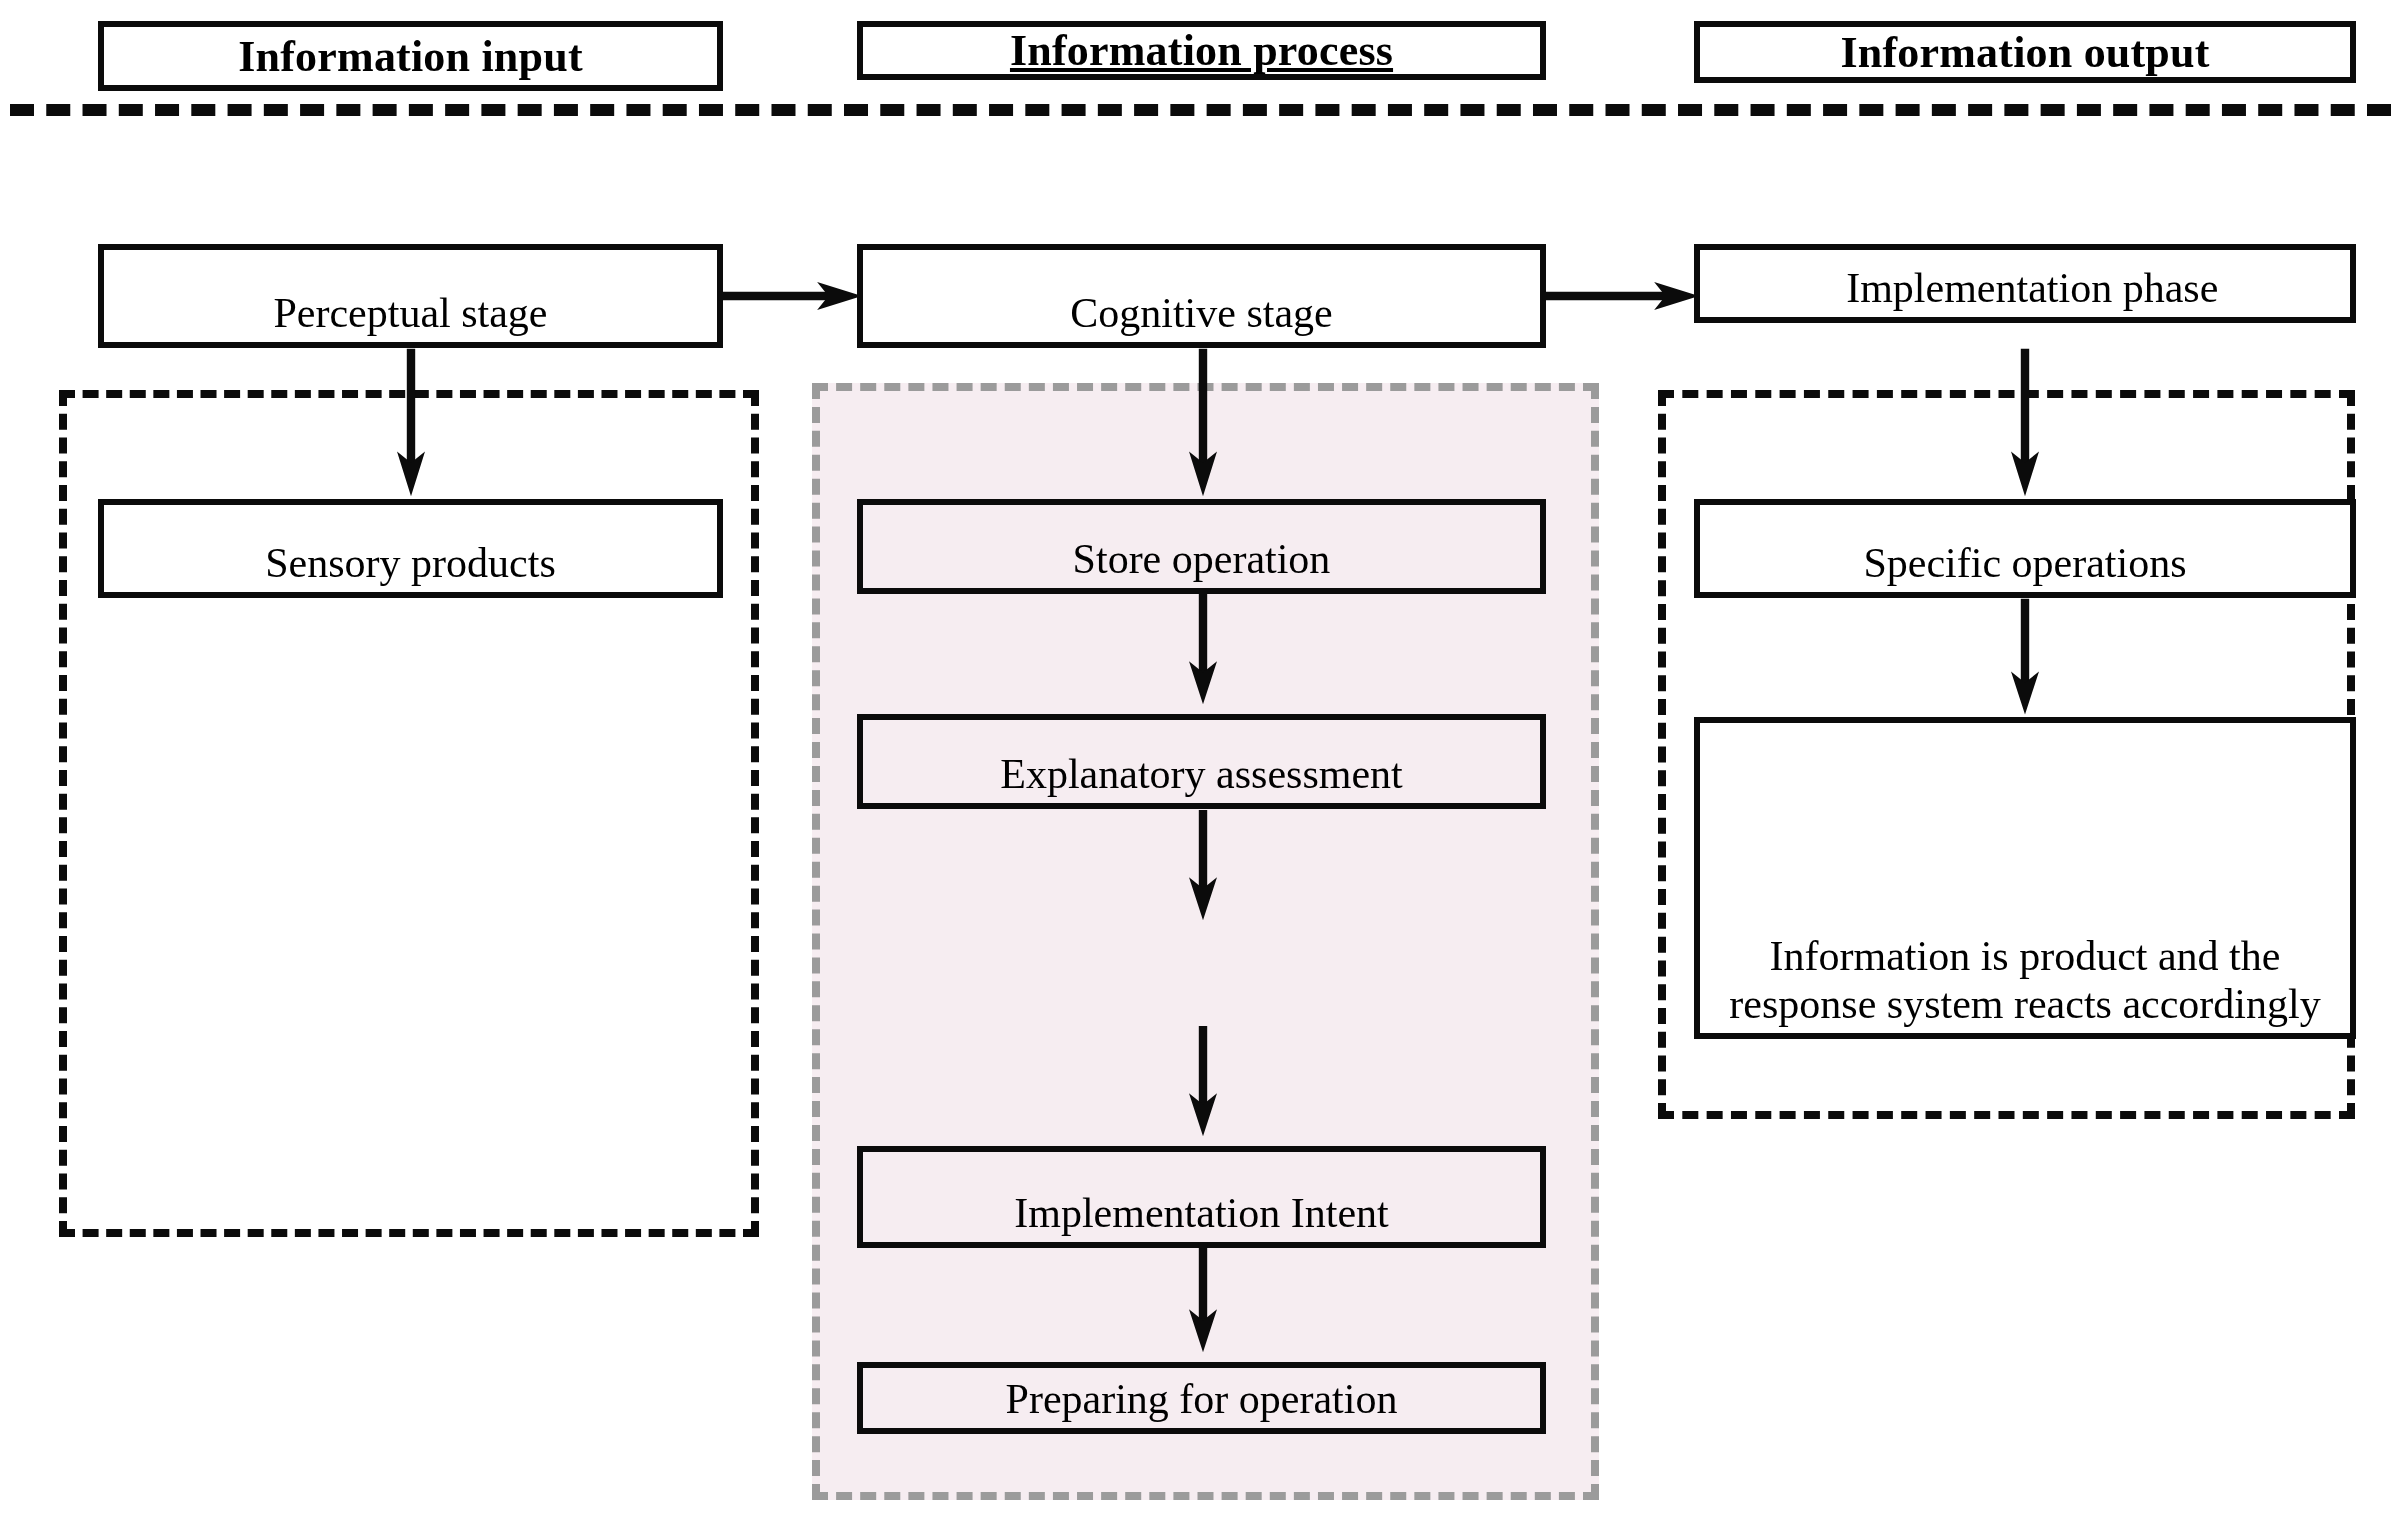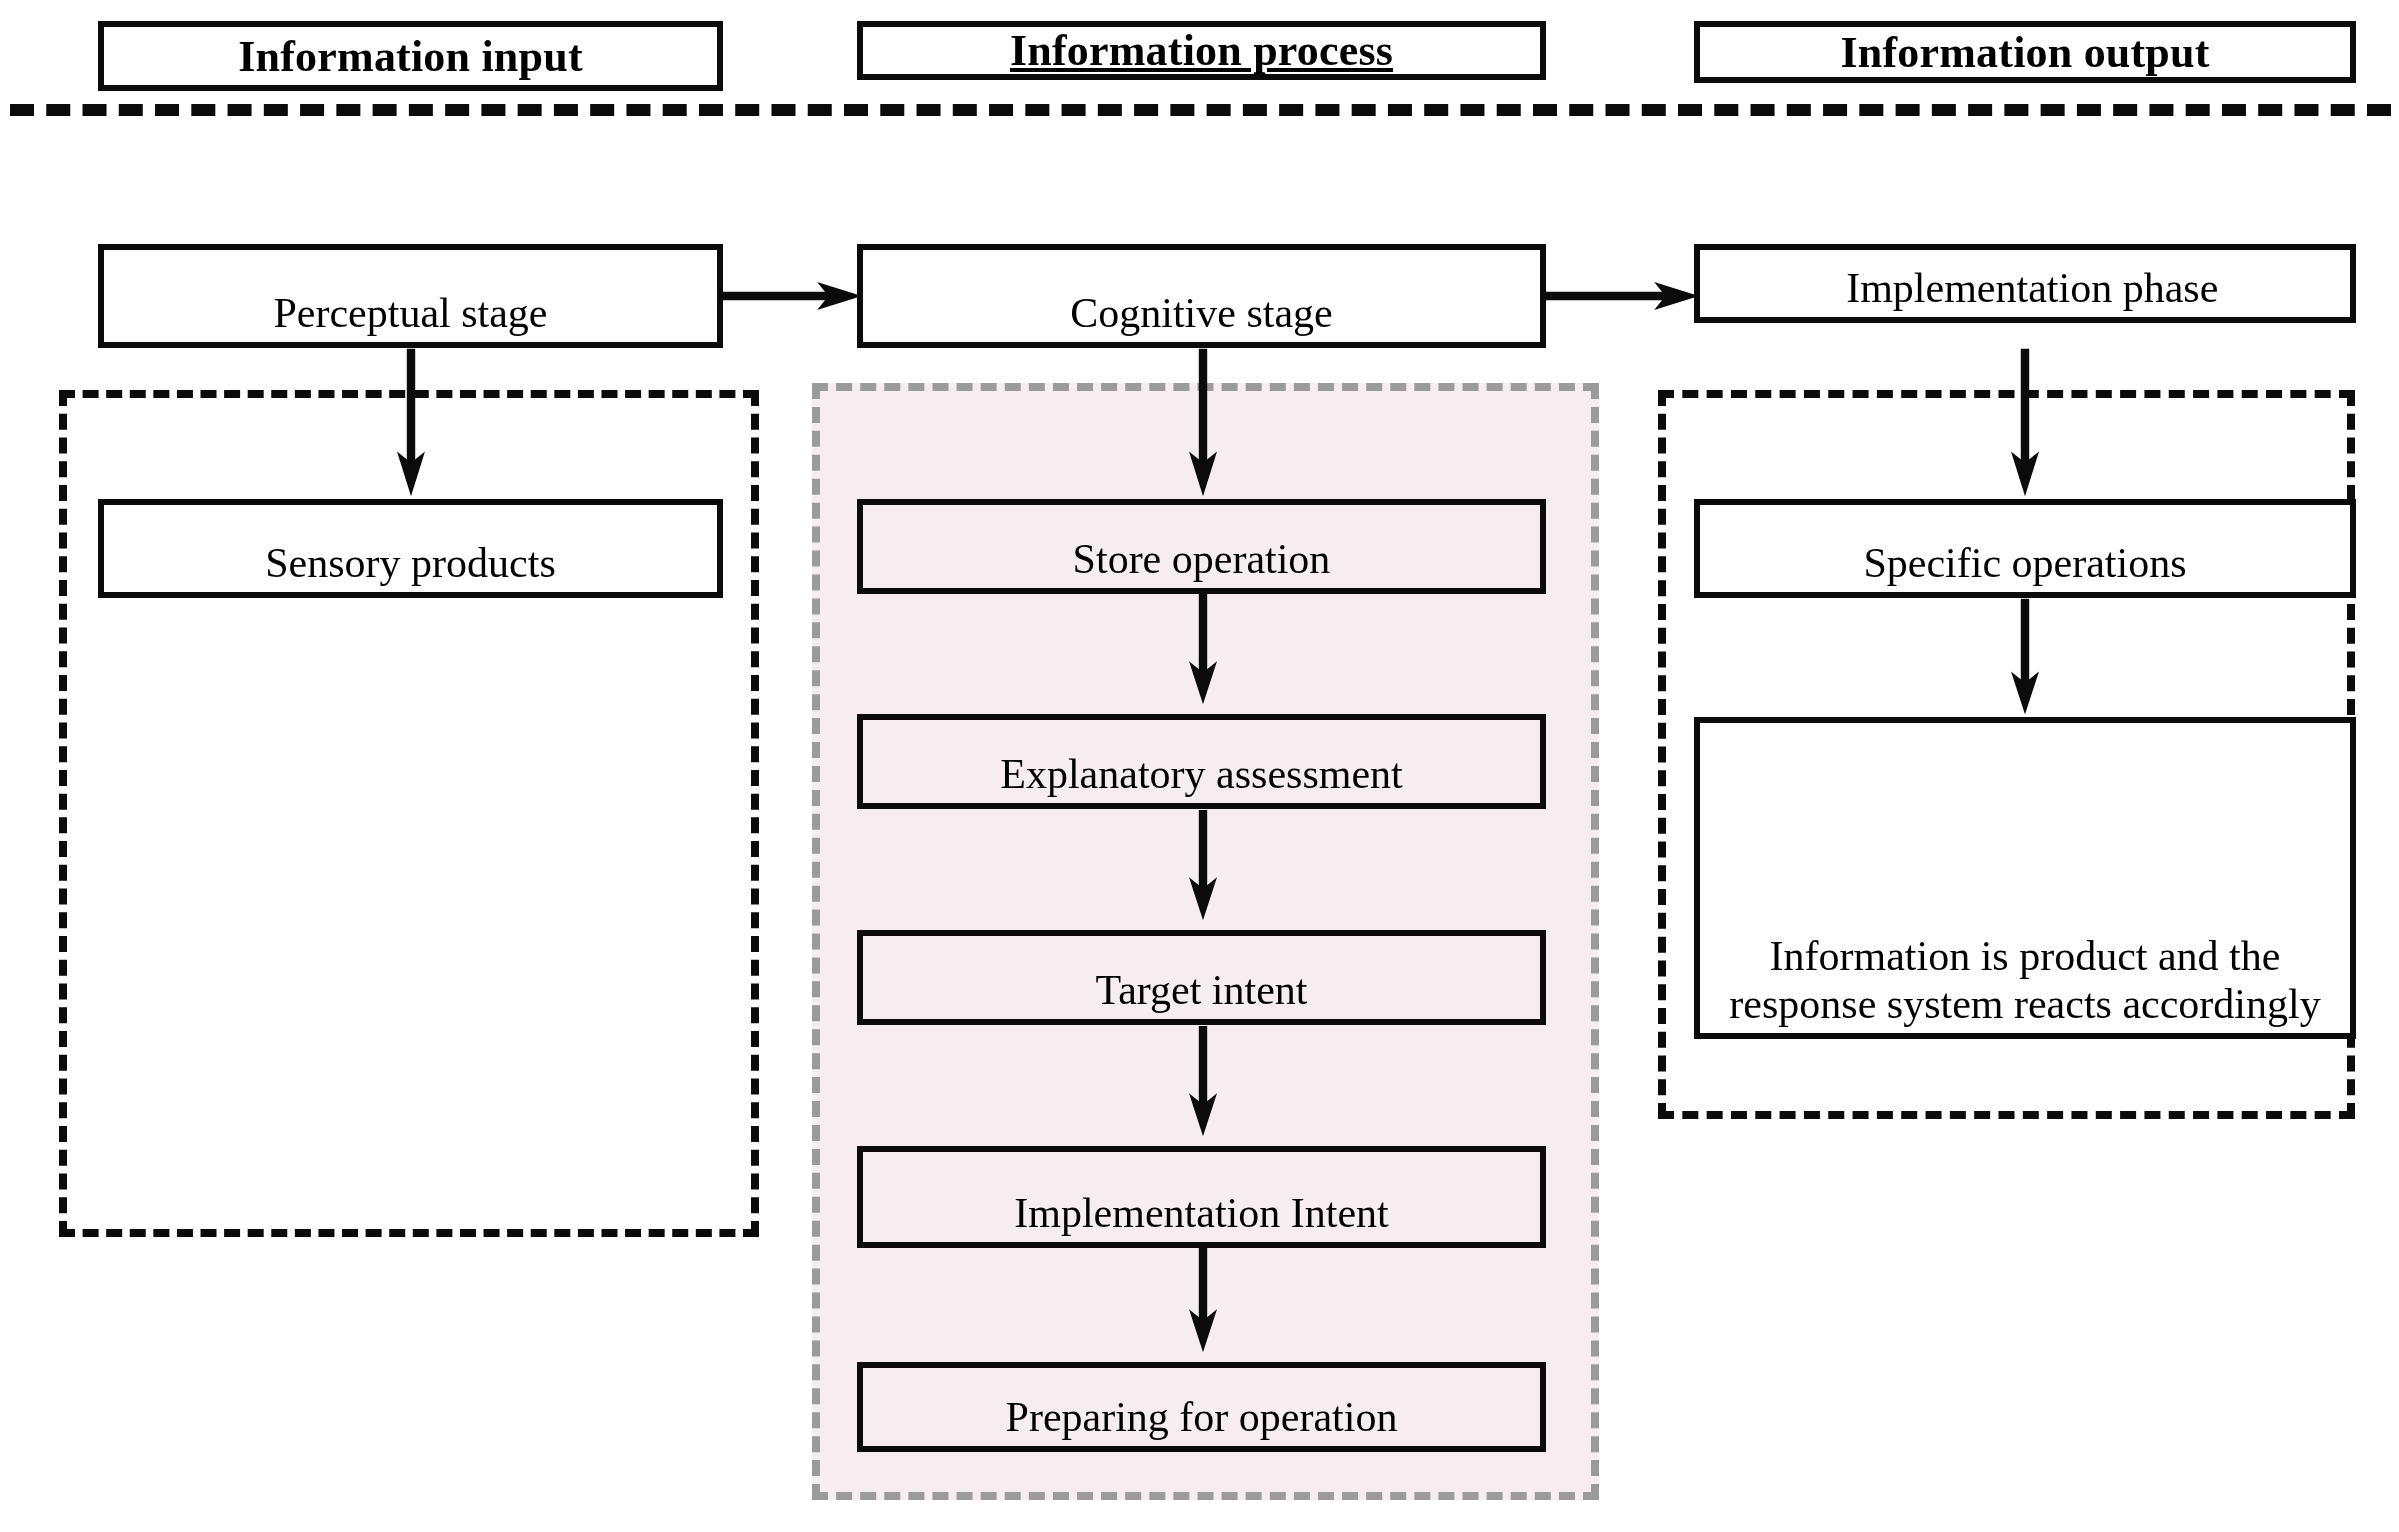--- a/index.html
+++ b/index.html
@@ -158,43 +158,40 @@
     <span class="node-text">Explanatory assessment</span>
   </div>
 
   <div class="v-arrow" style="left:1189px; top:809px; width:28px; height:114px;">
     <svg width="28" height="114" viewBox="0 0 30 120">
       <line x1="15" y1="0" x2="15" y2="90" stroke="#0b0b0b" stroke-width="9"></line>
       <polygon points="15,118 0,72 15,84 30,72" fill="#0b0b0b"></polygon>
     </svg>
   </div>
 
-  <div class="node on-pink" style="left:857px; top:930px; width:689px; height:95px;">
-    <span class="node-text">Target intent</span>
-  </div>
 
   <div class="v-arrow" style="left:1189px; top:1025px; width:28px; height:114px;">
     <svg width="28" height="114" viewBox="0 0 30 120">
       <line x1="15" y1="0" x2="15" y2="90" stroke="#0b0b0b" stroke-width="9"></line>
       <polygon points="15,118 0,72 15,84 30,72" fill="#0b0b0b"></polygon>
     </svg>
   </div>
 
   <div class="node on-pink" style="left:857px; top:1146px; width:689px; height:102px;">
     <span class="node-text">Implementation Intent</span>
   </div>
 
   <div class="v-arrow" style="left:1189px; top:1241px; width:28px; height:114px;">
     <svg width="28" height="114" viewBox="0 0 30 120">
       <line x1="15" y1="0" x2="15" y2="90" stroke="#0b0b0b" stroke-width="9"></line>
       <polygon points="15,118 0,72 15,84 30,72" fill="#0b0b0b"></polygon>
     </svg>
   </div>
 
-  <div class="node on-pink" style="left:857px; top:1362px; width:689px; height:90px;">
+  <div class="node on-pink" style="left:857px; top:1362px; width:689px; height:72px;">
     <span class="node-text">Preparing for operation</span>
   </div>
 
   <div class="h-arrow" style="left:1541px; top:282px; width:161px; height:28px;">
     <svg width="161" height="28" viewBox="0 0 170 30">
       <line x1="0" y1="15" x2="138" y2="15" stroke="#0b0b0b" stroke-width="9"></line>
       <polygon points="168,15 120,0 132,15 120,30" fill="#0b0b0b"></polygon>
     </svg>
   </div>
 

